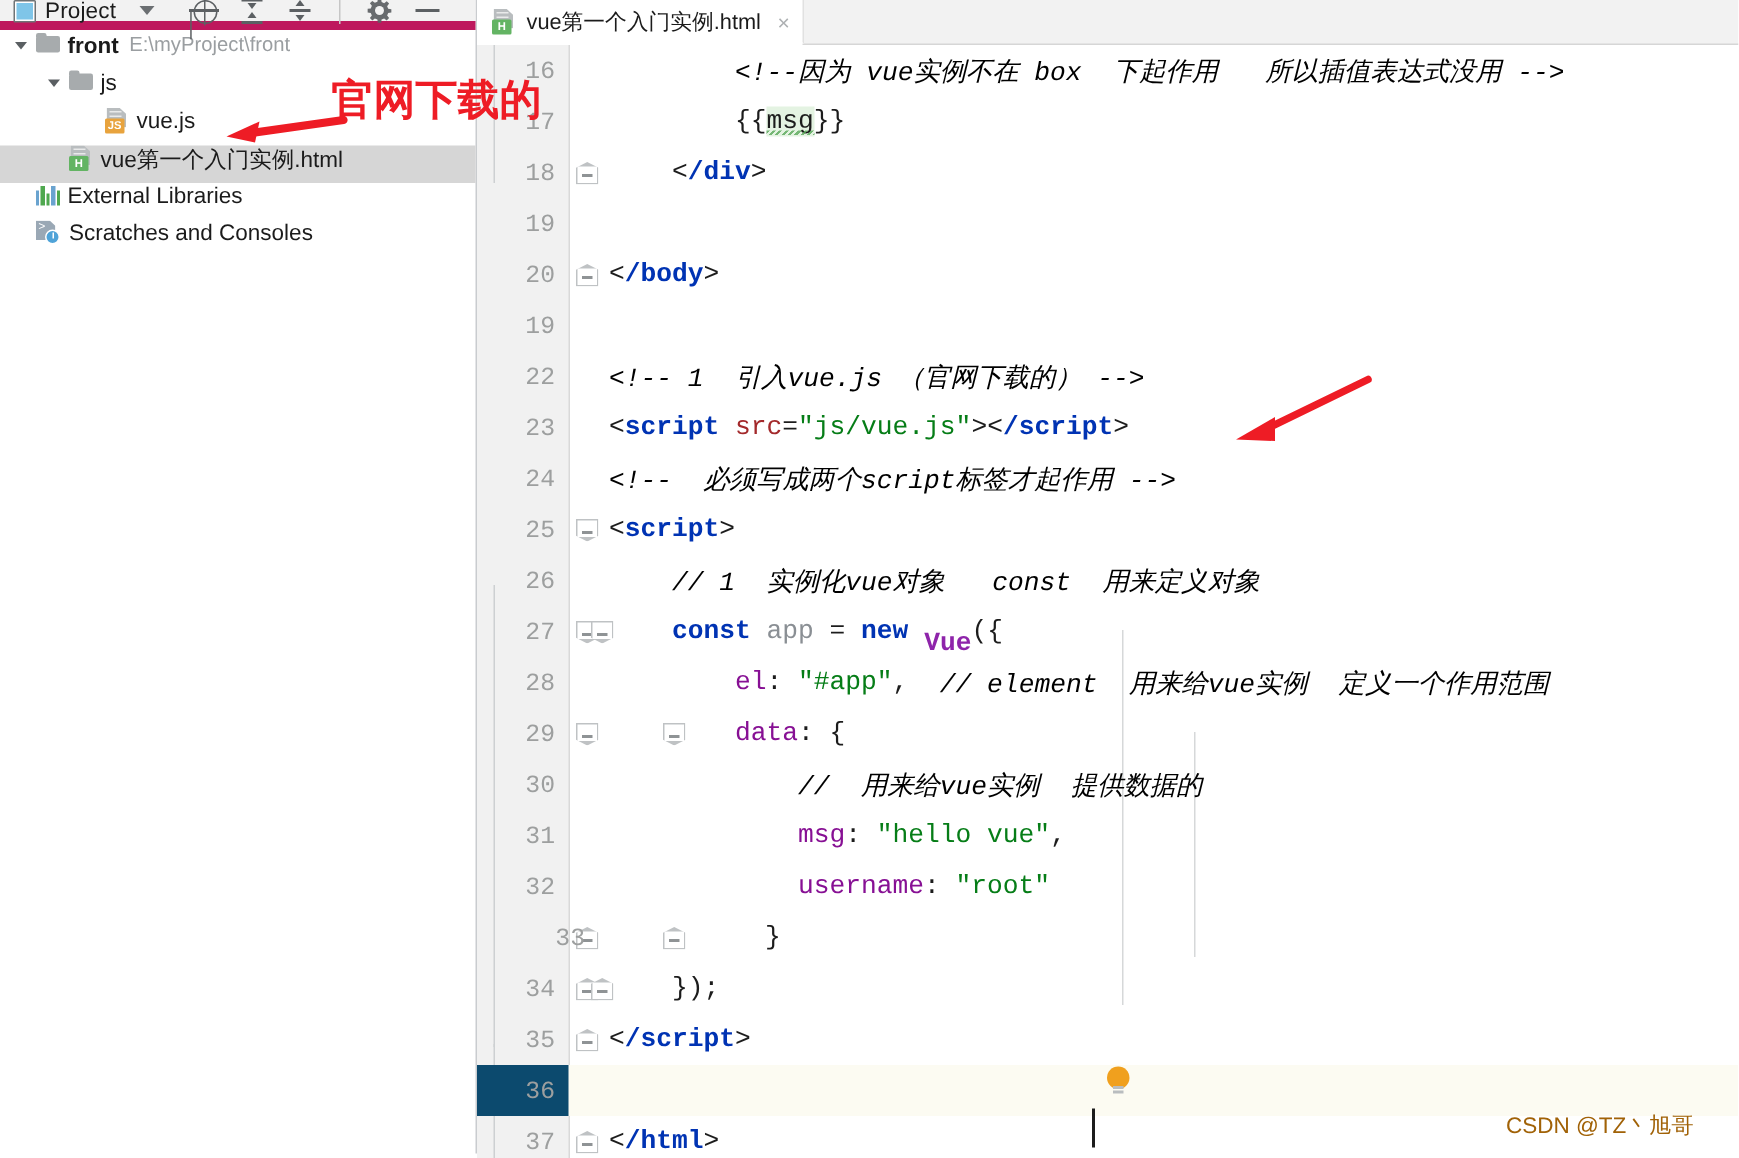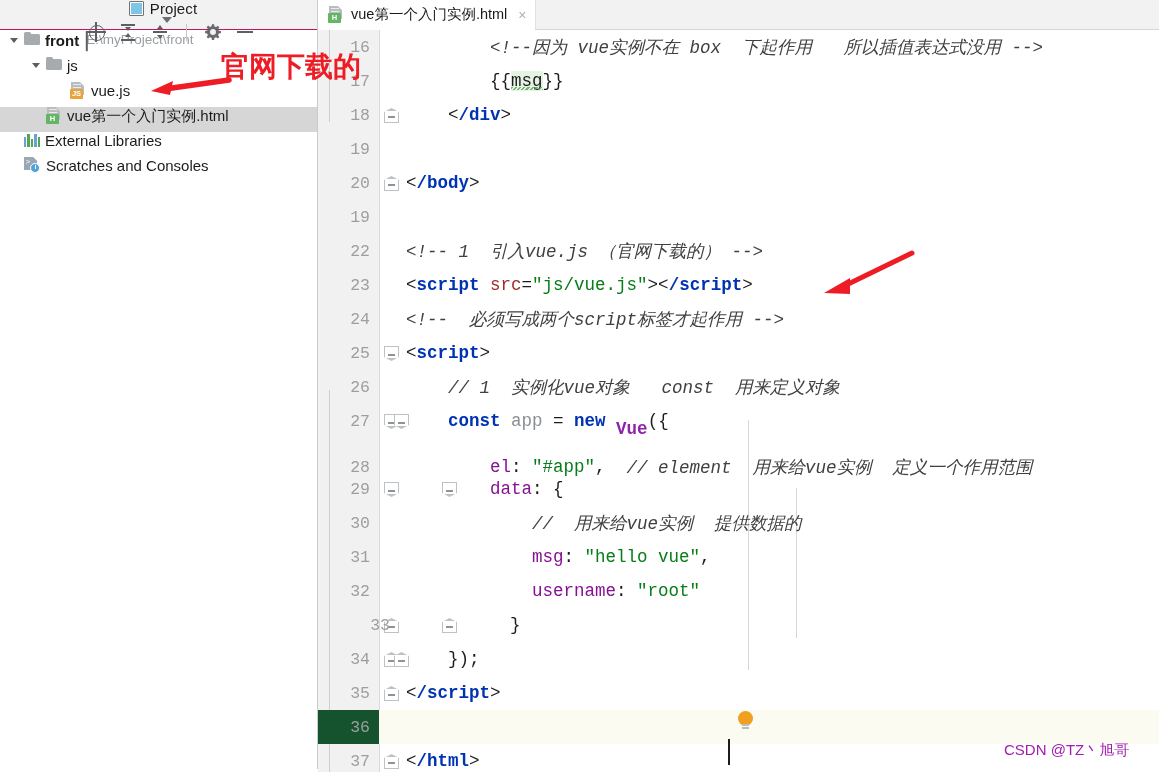--- a/index.html
+++ b/index.html
@@ -18,24 +18,24 @@
 
   
   #project-panel {
     position: absolute; left: 0; top: 0;
     width: 318px; height: 772px;
     background: #ffffff;
     border-right: 1px solid #c9cccf;
   }
   #project-toolbar {
     position: relative;
-    height: 30px;
+    height: 20px;
     background: #f2f2f2;
-    border-bottom: 1px solid #be185d;
-    display: flex; align-items: center; flex-direction: column;
+    border-bottom: 6px solid #be185d;
+    display: flex; align-items: center;
   }
   .pp-title-wrap { display:flex; align-items:center; padding-left: 9px; gap:6px; }
   .pp-icon-sq {
     width: 15px; height: 15px;
     border: 1.6px solid #6f7375; border-radius: 1px;
     background: #ffffff;
     position: relative;
   }
   .pp-icon-sq::after {
     content:""; position:absolute; left:1px; top:1px; right:1px; bottom:1px;
@@ -210,39 +210,39 @@
     position:absolute; left:61px; top:0; width:1px; height:742px; background:#d9d9d9;
   }
   #fold-strip{
     position:absolute; left:62px; top:0; width:26px; height:742px; background:#ffffff;
   }
   .code-line{
     position:absolute; left:0; width:841px; height:34px;
     display:flex; align-items:center;
   }
   .code-line.caretline{ background:#fcfbf2; }
-  .code-line.caretline .ln-num{ background:#14532d; }
+  .code-line.caretline .ln-num{ background:#0c4a6e; }
   .ln-num{
     position:absolute; left:0; top:0; width:61px; height:34px;
     display:flex; align-items:center; justify-content:flex-end;
     padding-right:9px;
     font-family:"Liberation Mono", monospace; font-size:16.5px; color:#9d9f9f;
   }
   .code-text{
     position:absolute; left:88px; top:0; height:34px;
     display:flex; align-items:center;
     font-family:"Liberation Mono", monospace;
     font-size:17.5px; white-space:pre;
   }
   
   .t-punc   { color:#1c1c1c; }
   .t-tag    { color:#0033b3; font-weight:bold; }
   .t-attr   { color:#a3292b; }
   .t-str    { color:#067d17; }
-  .t-cmt    { color:#404040; font-style:italic; }
+  .t-cmt    { color:#000000; font-style:italic; }
   .t-kw     { color:#0033b3; font-weight:bold; }
   .t-var    { color:#8a8f94; }
   .t-cls    { color:#8e24aa; font-weight:bold;margin-top:16px; }
   .t-prop   { color:#871094; }
   .t-plain  { color:#1c1c1c; }
   .t-msg    { color:#1c1c1c; background:#e4f3e2; }
   .t-msg-inner{ position:relative; }
   .t-msg-inner::after{
     content:""; position:absolute; left:0; right:0; bottom:1px; height:3px;
     background:
@@ -301,21 +301,21 @@
   .annot-text{
     position:absolute; color:#ee1c25;
     font-family:"Liberation Sans", sans-serif; font-weight:bold;
   }
   #annot-1{ left:221px; top:48px; font-size:28px; }
   #annot-2{ left:793px; top:185px; font-size:30px; letter-spacing:0.5px; }
   .annot-arrow{ position:absolute; }
 
   #watermark{
     position:absolute; left:1004px; top:741px;
-    font-size:15px; color:#a21caf;
+    font-size:15px; color:#a16207;
     font-family:"Liberation Sans", sans-serif;
   }
   #bottom-strip{
     position:absolute; left:0; bottom:0; width:318px; height:3px; background:#ffffff;
   }
 </style>
 </head>
 <body>
 
 <div id="app-root">
@@ -525,21 +525,21 @@
             <div class="code-text"><span class="t-punc">&lt;</span><span class="t-tag">script</span><span class="t-punc">&gt;</span></div>
           </div>
           <div class="code-line" style="top: 340px;">
             <div class="ln-num">26</div>
             <div class="code-text"><span class="t-plain">    </span><span class="t-cmt">// 1  实例化vue对象   const  用来定义对象</span></div>
           </div>
           <div class="code-line" style="top: 374px;">
             <div class="ln-num">27</div>
             <div class="code-text"><span class="t-plain">    </span><span class="t-kw">const</span><span class="t-plain"> </span><span class="t-var">app</span><span class="t-plain"> = </span><span class="t-kw">new</span><span class="t-plain"> </span><span class="t-cls">Vue</span><span class="t-punc">({</span></div>
           </div>
-          <div class="code-line" style="top: 420px;">
+          <div class="code-line" style="top: 408px;">
             <div class="ln-num">28</div>
             <div class="code-text"><span class="t-plain">        </span><span class="t-prop">el</span><span class="t-punc">: </span><span class="t-str">"#app"</span><span class="t-punc">,  </span><span class="t-cmt">// element  用来给vue实例  定义一个作用范围</span></div>
           </div>
           <div class="code-line" style="top: 442px;">
             <div class="ln-num">29</div>
             <div class="code-text"><span class="t-plain">        </span><span class="t-prop">data</span><span class="t-punc">: {</span></div>
           </div>
           <div class="code-line" style="top: 476px;">
             <div class="ln-num">30</div>
             <div class="code-text"><span class="t-plain">            </span><span class="t-cmt">//  用来给vue实例  提供数据的</span></div>

